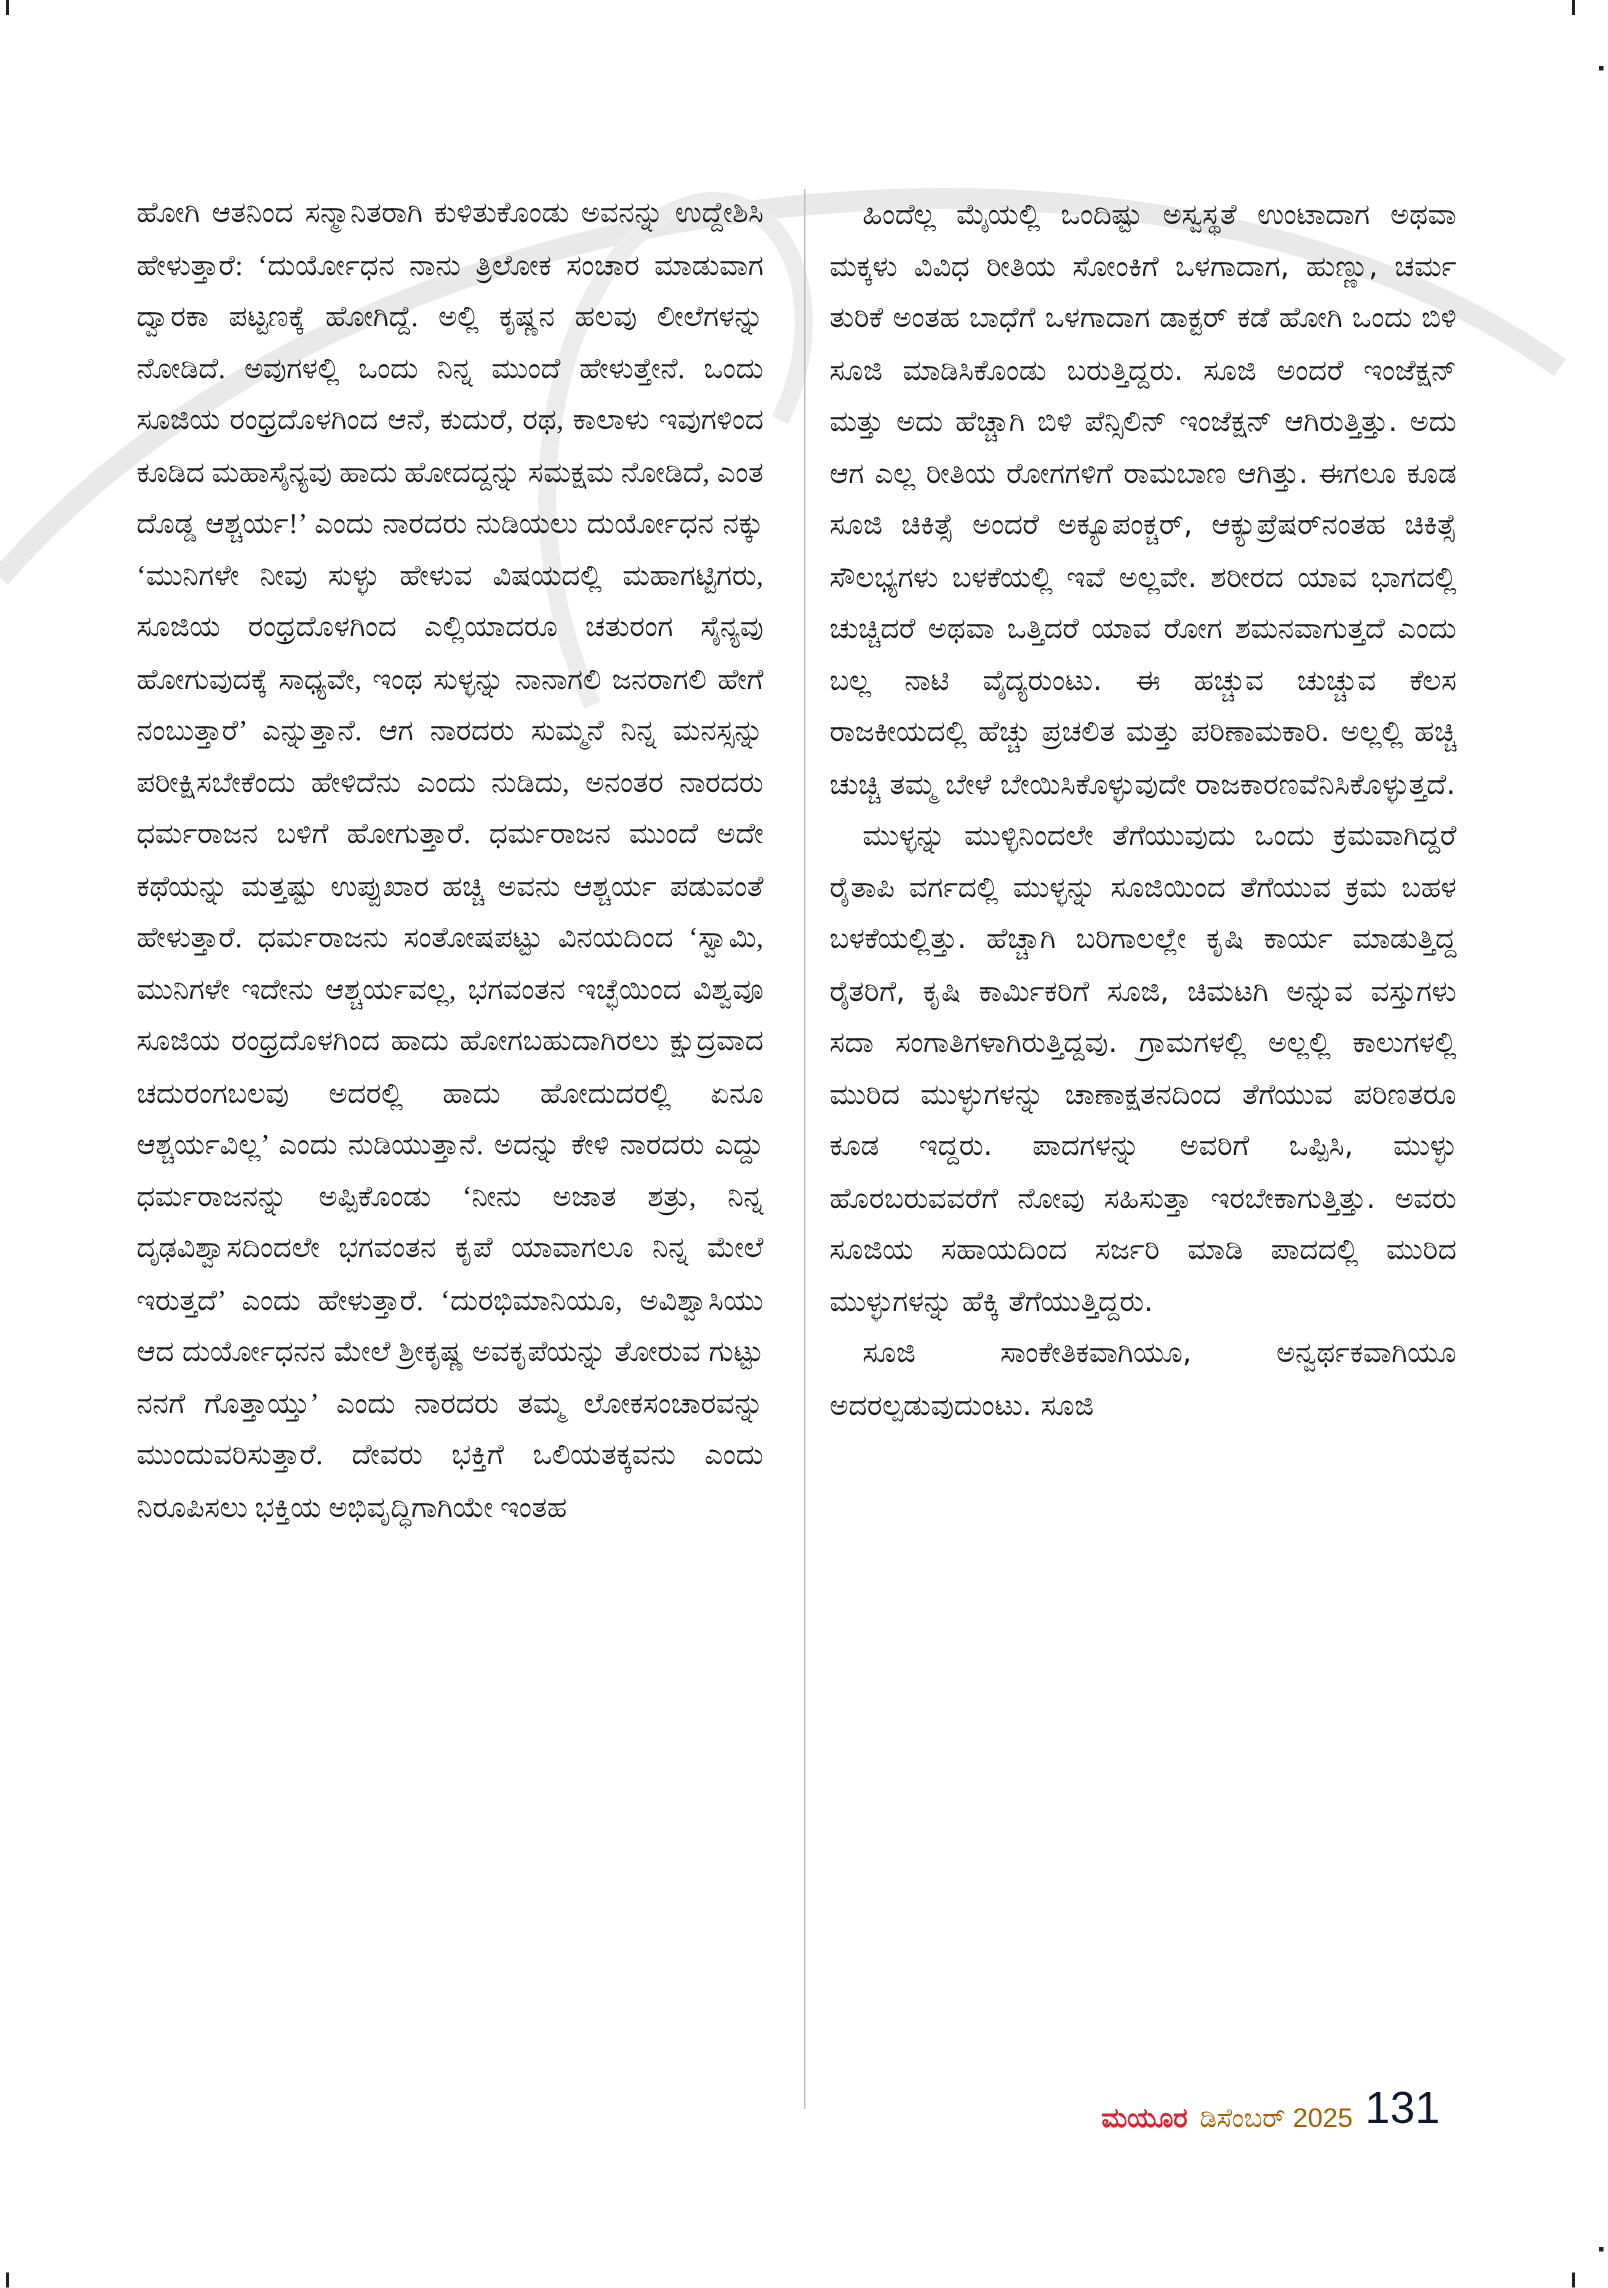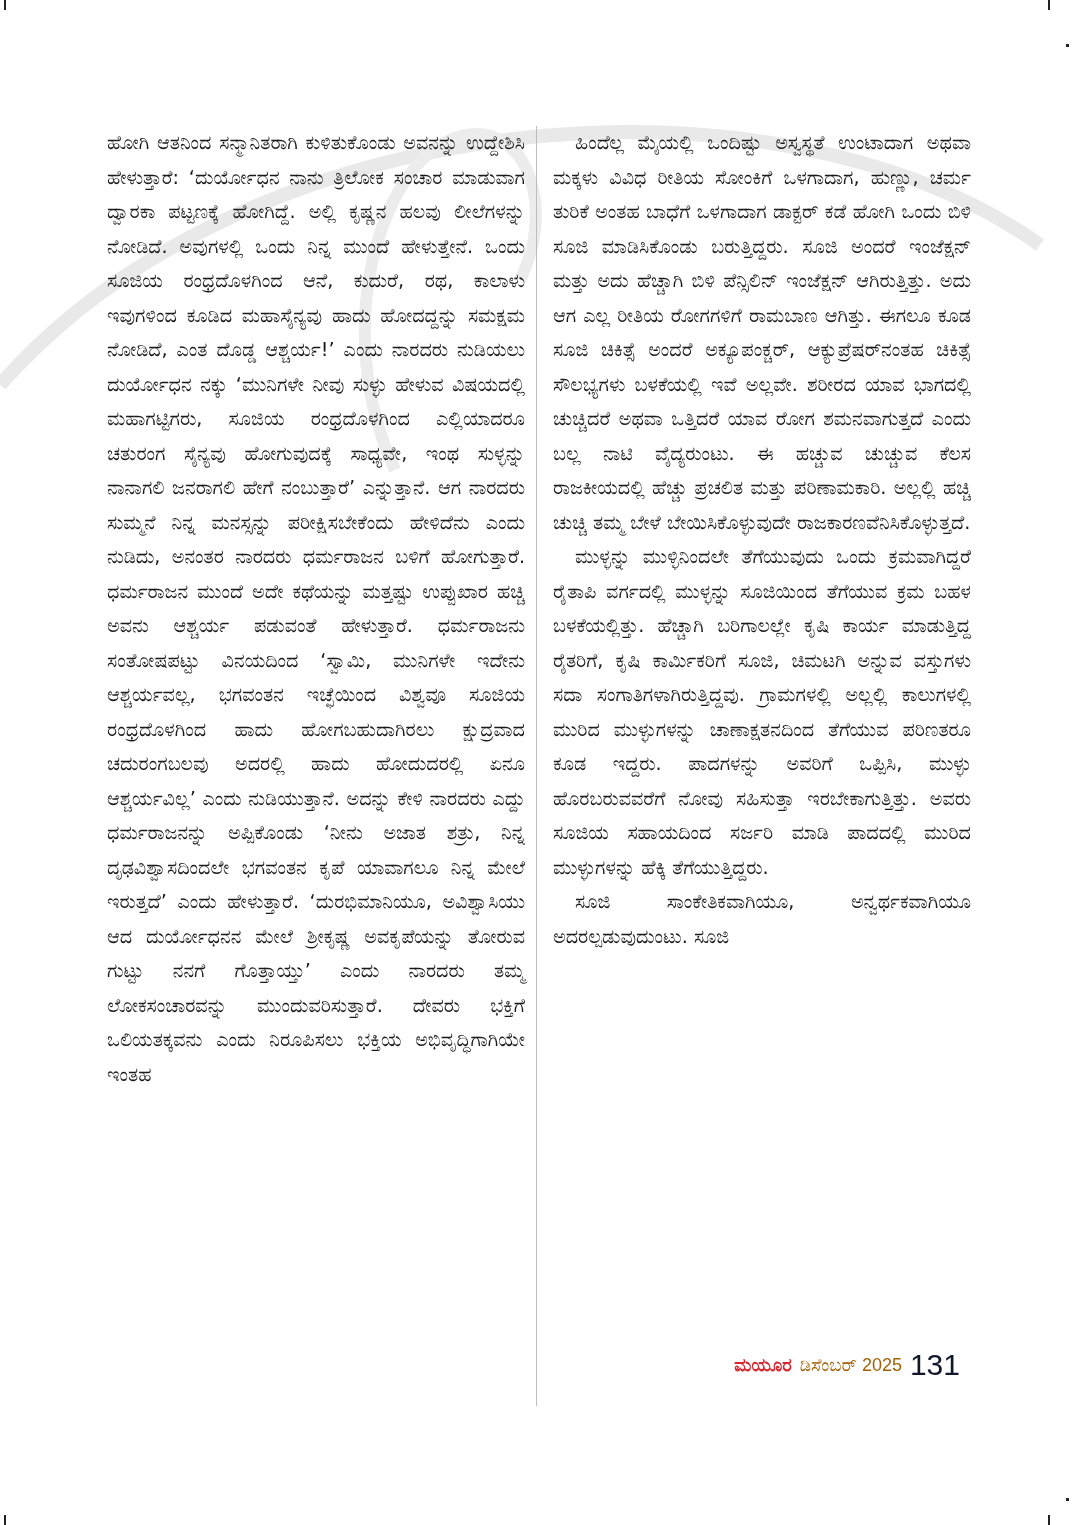--- a/index.html
+++ b/index.html
@@ -4,24 +4,24 @@
   <style>
     html, body { margin: 0; padding: 0; background: #ffffff; }
     body { width: 1072px; height: 1525px; position: relative; overflow: hidden;
            font-family: "DejaVu Sans", "Liberation Sans", sans-serif; color: #1a1a1a; }
     .bg-arcs { position: absolute; left: 0; top: 0; width: 1072px; height: 1525px; pointer-events: none; }
     .crop { position: absolute; background: #222; }
     .column { position: absolute; top: 126px; width: 418px; font-size: 19.2px; line-height: 34.5px;
               text-align: justify; }
     .column p { margin: 0; }
     .column p.indent { text-indent: 22px; }
-    .col-left { left: 107px; }
+    .col-left { left: 91px; font-family: Liberation Serif, serif; }
     .col-right { left: 553px; }
     .divider { position: absolute; left: 536px; top: 126px; width: 1px; height: 1280px; background: #bdbdbd; }
-    .footer { position: absolute; right: 112px; top: 1348px; display: flex; align-items: center; gap: 8px; }
+    .footer { position: absolute; right: 112px; top: 1389px; display: flex; align-items: flex-end; gap: 8px; }
     .footer .brand { color: #d7262e; font-weight: bold; font-size: 18px; }
     .footer .month { font-size: 18px; color: #a16207; font-family: "Liberation Sans", sans-serif; }
     .footer .page-no { font-size: 30px; color: #0f172a; font-family: "Liberation Sans", sans-serif; }
   </style>
 </head>
 <body>
 
 <svg class="bg-arcs" viewBox="0 0 1072 1525">
   <path d="M0 385 C 250 100, 780 60, 1040 245" fill="none" stroke="#e9e9e9" stroke-width="14"></path>
   <path d="M395 470 C 330 330, 380 170, 450 140 C 520 110, 560 200, 520 280" fill="none" stroke="#ececec" stroke-width="12"></path>

